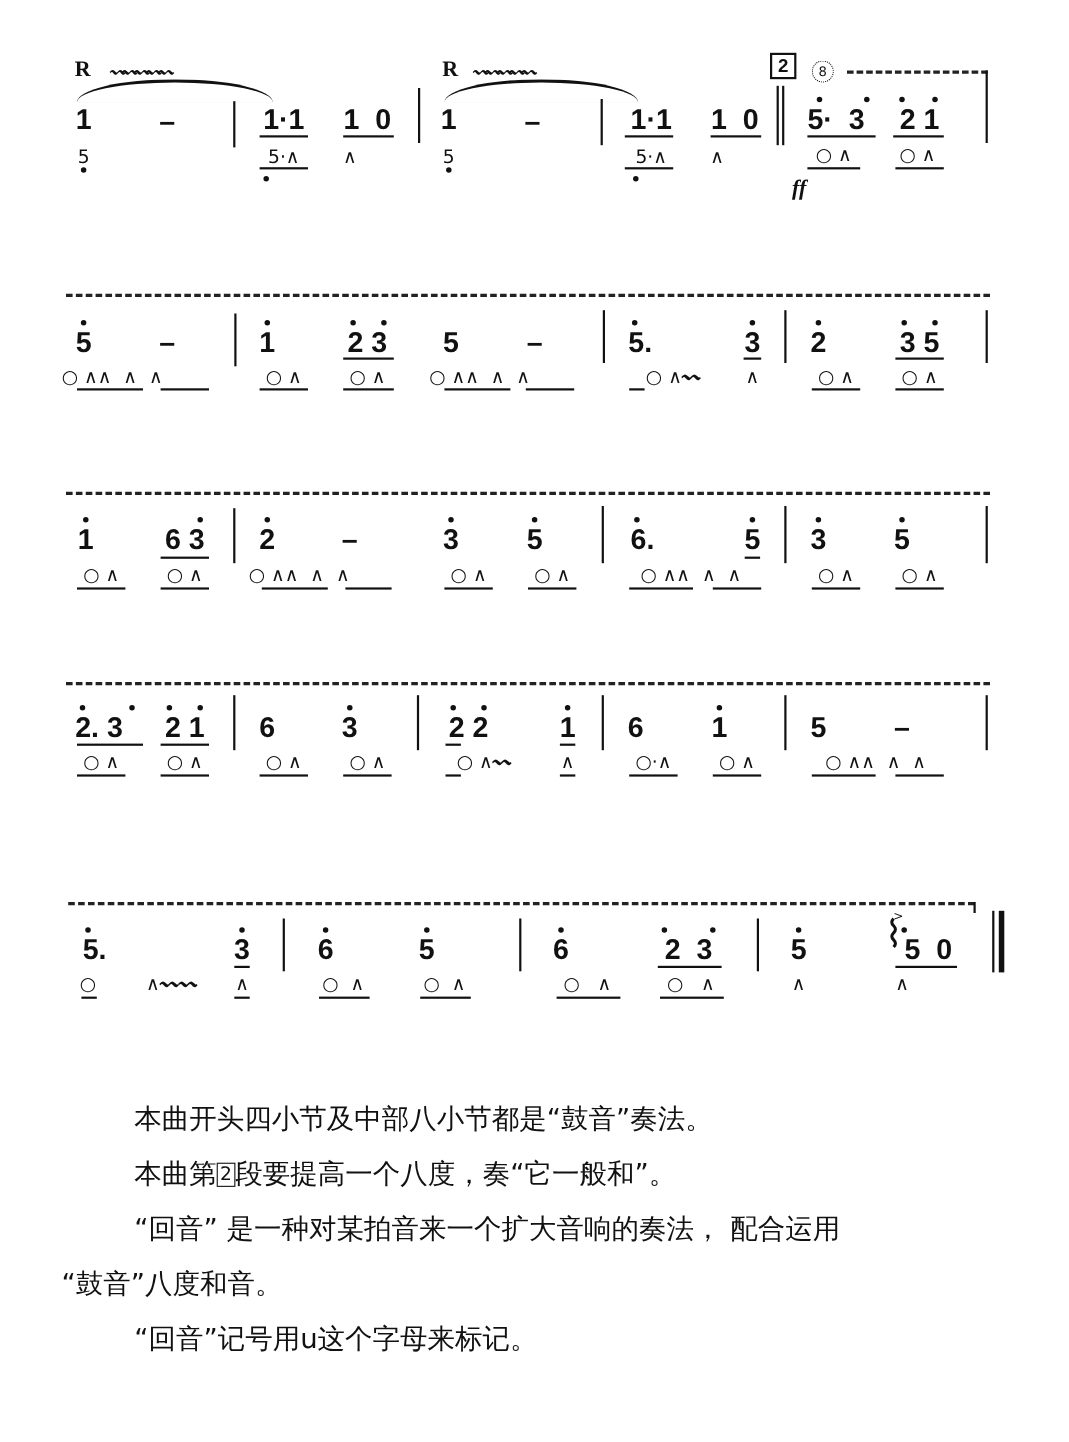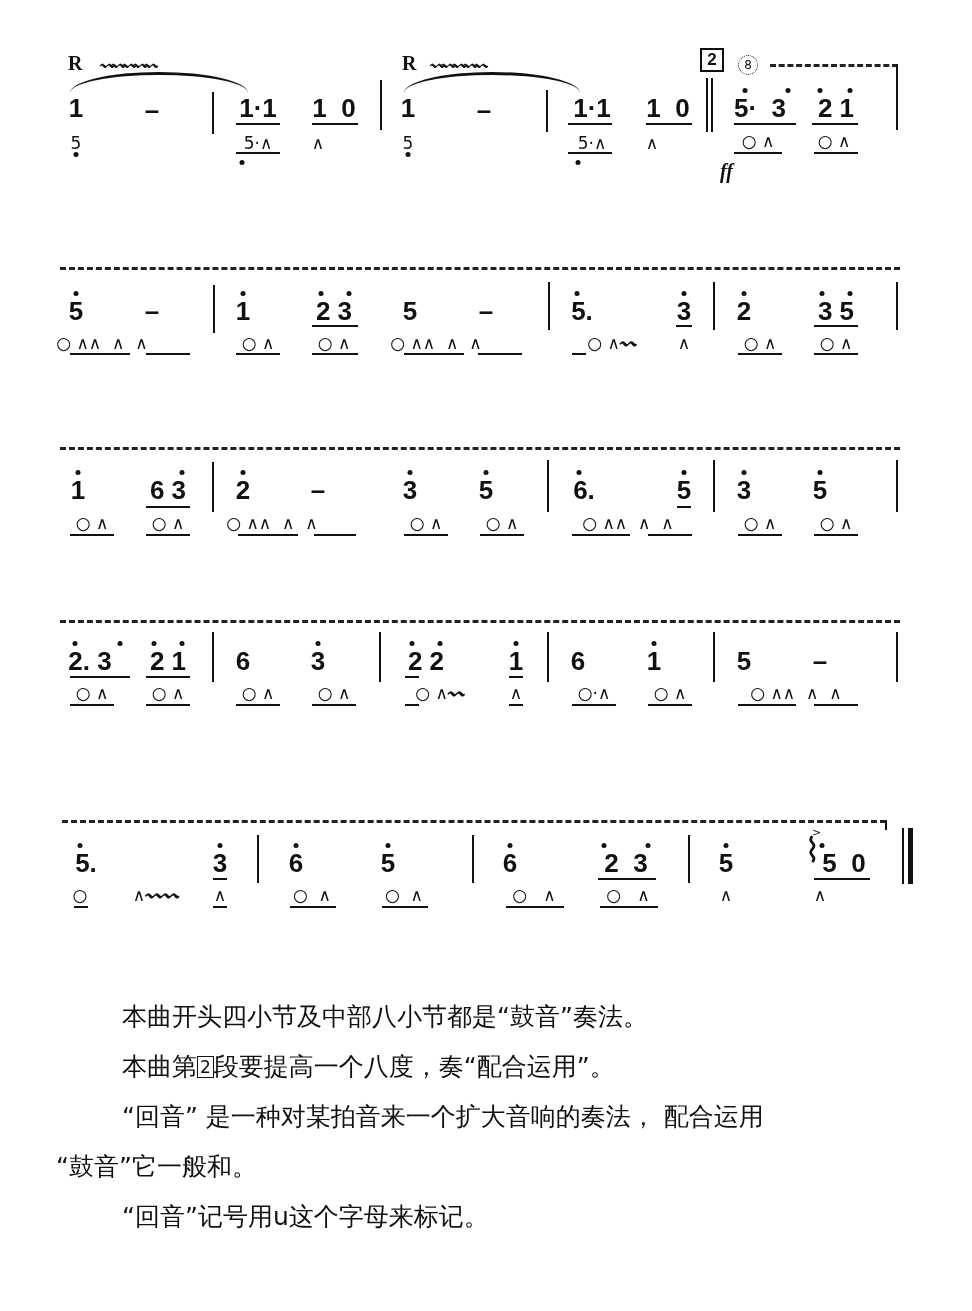--- a/index.html
+++ b/index.html
@@ -302,18 +302,18 @@
   <div class="uline" style="left:814px;top:878px;width:56px"></div>
   <span class="sub" style="left:820px;top:886px">∧</span>
 
   <div class="bar" style="left:902px;top:828px;height:56px"></div>
   <div class="bar-thick" style="left:908px;top:828px;height:56px"></div>
 </div>
 
 <div>
   <div class="para" style="left:122px;top:1002px">本曲开头四小节及中部八小节都是“鼓音”奏法。</div>
   <div class="para" style="left:122px;top:1052px">
-    <span>本曲第</span><span class="inlinebox">2</span><span>段要提高一个八度，奏“配合运用”。</span>
+    <span>本曲第</span><span class="inlinebox">2</span><span>段要提高一个八度，奏“它一般和”。</span>
   </div>
   <div class="para" style="left:122px;top:1102px">“回音” 是一种对某拍音来一个扩大音响的奏法， 配合运用</div>
-  <div class="para" style="left:56px;top:1152px">“鼓音”它一般和。</div>
+  <div class="para" style="left:56px;top:1152px">“鼓音”八度和音。</div>
   <div class="para" style="left:122px;top:1202px">“回音”记号用u这个字母来标记。</div>
 </div>
 
 </body></html>

